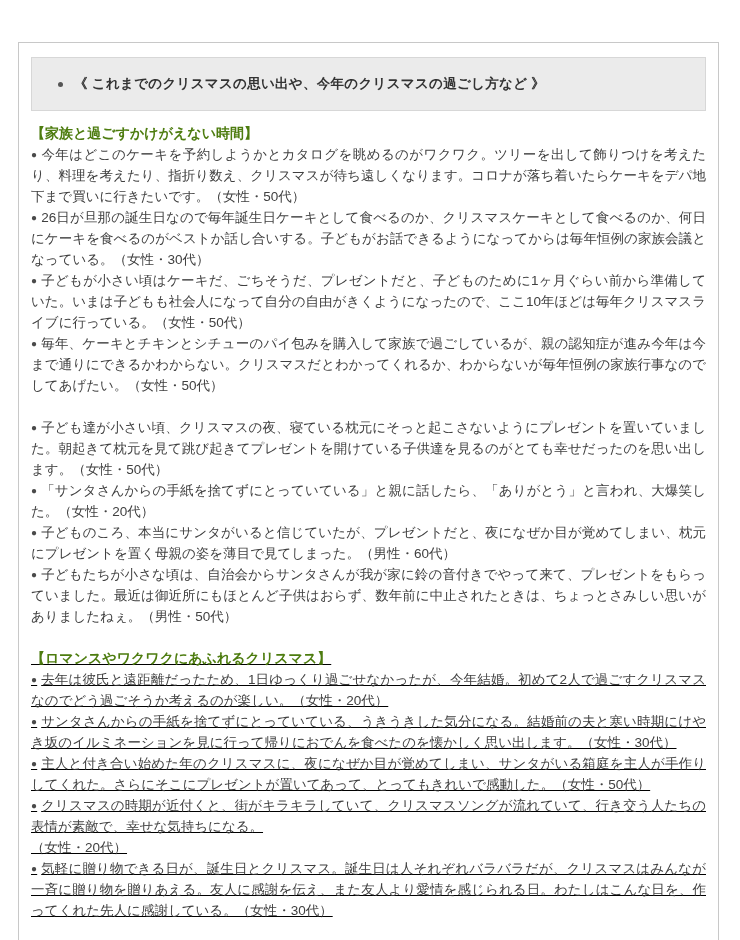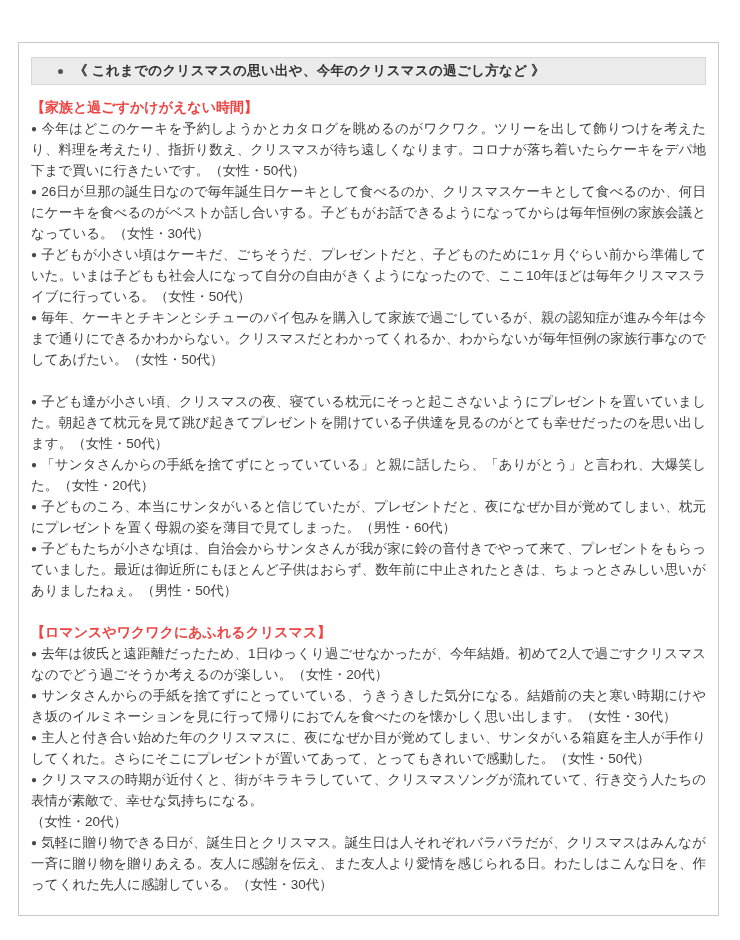--- a/index.html
+++ b/index.html
@@ -19,21 +19,21 @@
     position: absolute;
     left: 18px;
     top: 42px;
     width: 701px;
     min-height: 857px;
     border: 1px solid #c8c8c8;
     background: #ffffff;
     padding: 14px 12px 20px 12px;
   }
   .header-bar {
-    height: 28px;
+    height: 54px;
     background: #ebebeb;
     border: 1px solid #d7d7d7;
     display: flex;
     align-items: center;
     padding-left: 26px;
     margin-bottom: 12px;
   }
   .dot {
     width: 5px;
     height: 5px;
@@ -43,26 +43,26 @@
     flex: 0 0 auto;
   }
   .header-title {
     font-weight: bold;
     font-size: 13.5px;
     color: #333333;
     letter-spacing: 0.3px;
     white-space: nowrap;
   }
   .section { margin: 0 0 21px 0; }
-  .section:last-child { margin-bottom: 0; }
+  .section:last-child { margin-bottom: 0; text-decoration: underline; }
   .sec-heading {
     margin: 0;
     font-size: 14px;
     font-weight: bold;
-    color: #ef4444;
+    color: #4d7c0f;
     line-height: 21px;
   }
   .entry {
     margin: 0;
     font-size: 13.5px;
     color: #404040;
     line-height: 21px;
     text-align: justify;
   }
   .marker {

